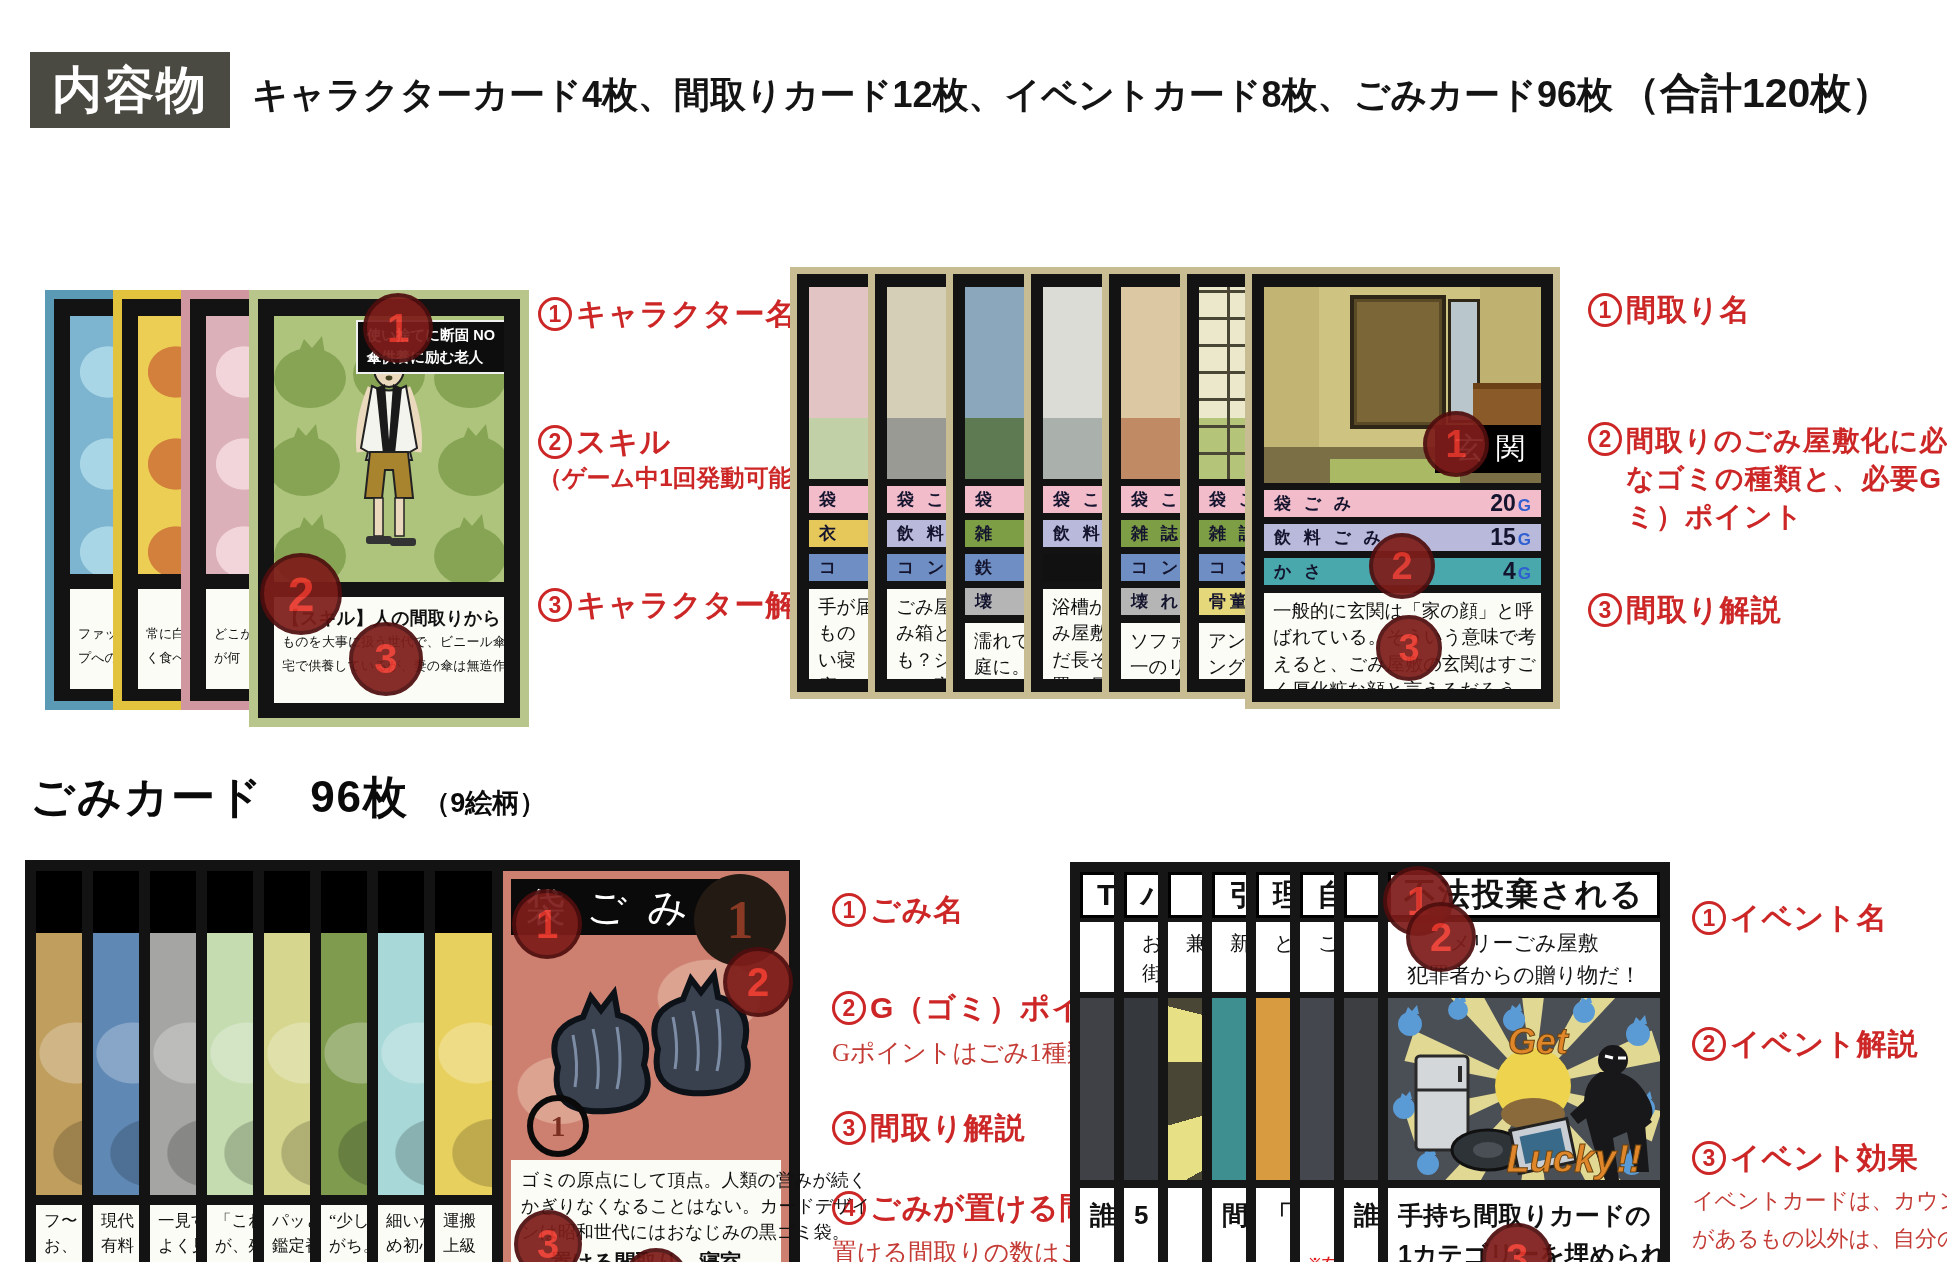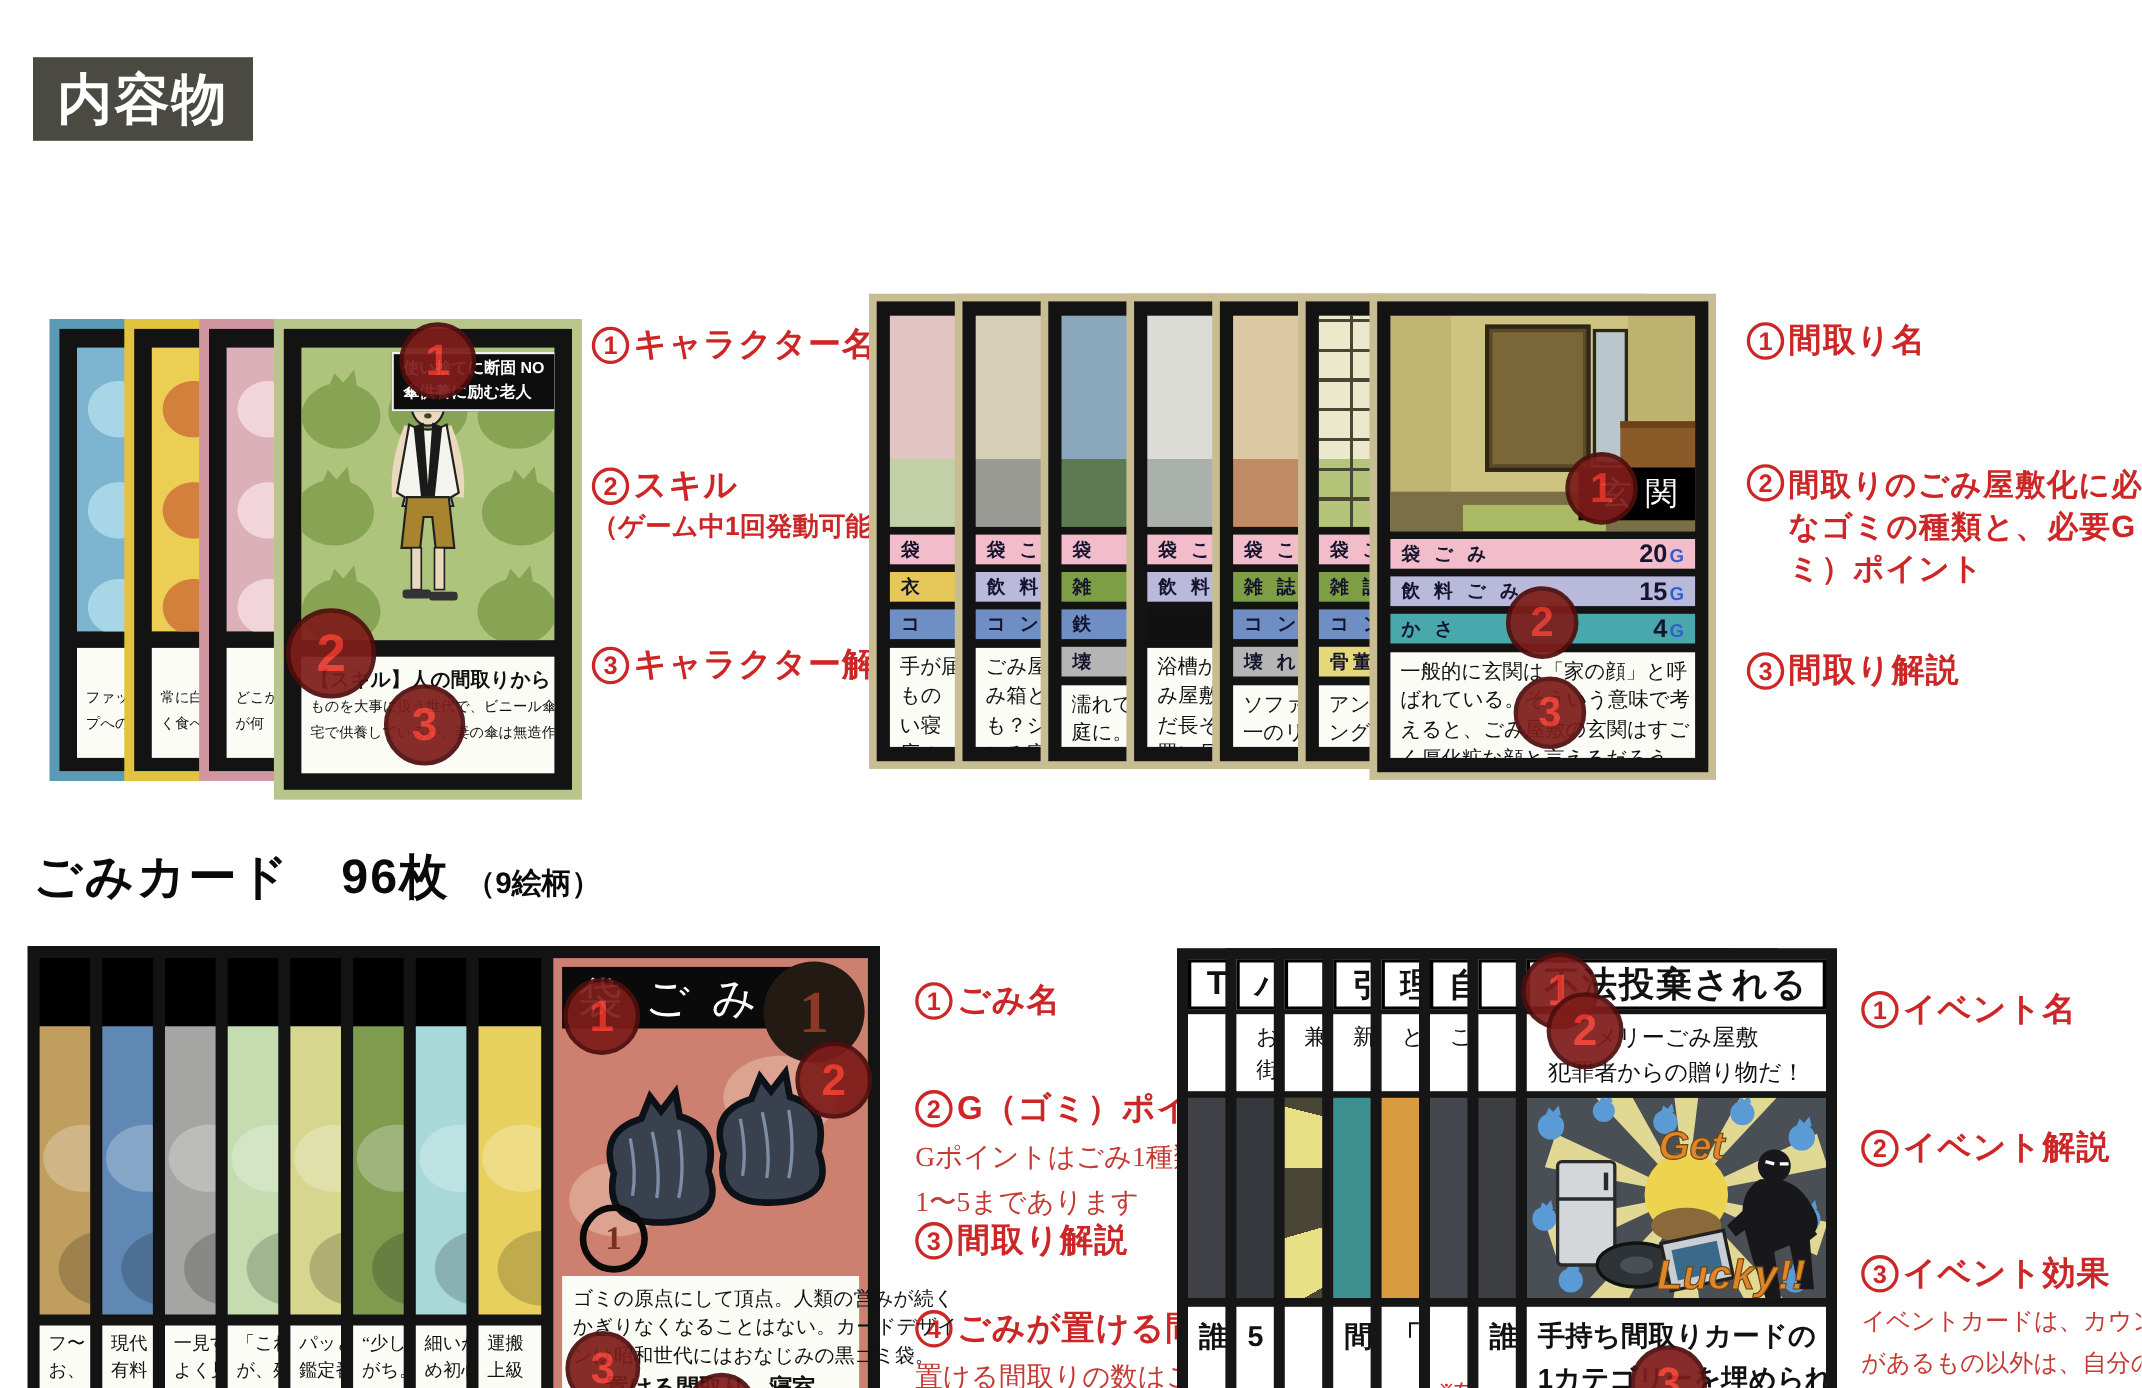--- a/index.html
+++ b/index.html
@@ -122,20 +122,23 @@
   .ann-note-serif div{white-space:nowrap;}
   .ann-note-serif.eventnote{font-size:22px;line-height:1.74;}
 </style>
 </head>
 <body>
 
 <div id="page">
 
   <div class="header-box">
     <span>内容物</span>
+  </div>
+  <div class="header-line">
+    <span>キャラクターカード4枚、間取りカード12枚、イベントカード8枚、ごみカード96枚</span><span class="total">（合計120枚）</span>
   </div>
 
   <div class="sec-h" style="left:30px;top:726px;">
     <span>ごみカード　96枚</span>
     <span class="small">（9絵柄）</span>
   </div>
 
   <div class="stack" id="char-stack">
     <div class="ccard front" style="left:204px;background:#b9c68b;">
       <div class="cinner">
@@ -725,21 +728,20 @@
     <div class="ann" style="left: 832px; top: 848px;">
       <span class="cnum">1</span>
       <span class="albl">ごみ名</span>
     </div>
     <div class="ann" style="left: 832px; top: 946px;">
       <span class="cnum">2</span>
       <span class="albl">G（ゴミ）ポイント</span>
     </div>
     <div class="ann-note-serif" style="left: 832px; top: 990px;">
       <div>Gポイントはごみ1種類につき</div>
-      <div>1〜5まであります</div>
     </div>
     <div class="ann" style="left: 832px; top: 1066px;">
       <span class="cnum">3</span>
       <span class="albl">間取り解説</span>
     </div>
     <div class="ann" style="left: 832px; top: 1146px;">
       <span class="cnum">4</span>
       <span class="albl">ごみが置ける間取り</span>
     </div>
     <div class="ann-note-serif" style="left: 832px; top: 1190px;">

